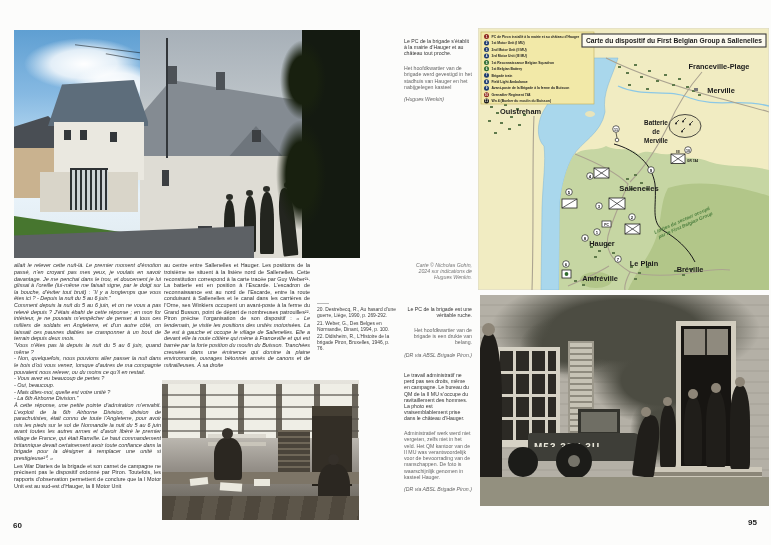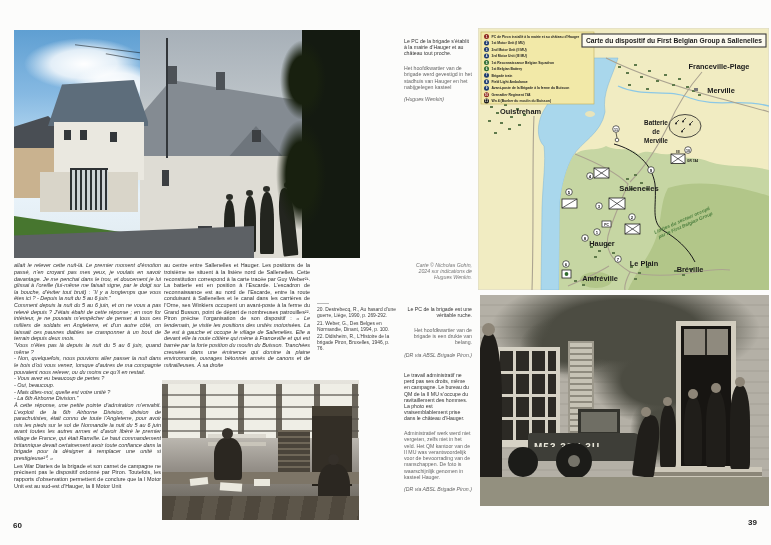--- a/index.html
+++ b/index.html
@@ -512,15 +512,15 @@
       <div class="jeep-wheel" style="left:-12px;top:46px;width:30px;height:30px;"></div>
       <div class="ph-fig" style="left:116px;top:14px;width:22px;height:62px;transform:rotate(8deg);"></div>
       <div class="ph-head" style="left:121px;top:6px;width:10px;height:10px;"></div>
     </div>
 
     <div class="ph-fig" style="left:-4px;top:38px;width:26px;height:160px;"></div>
     <div class="ph-head" style="left:2px;top:28px;width:13px;height:13px;"></div>
     <div class="ph-road"></div>
   </div>
 
-  <div class="abs pagenum" style="left:748px;top:518px;">39</div>
+  <div class="abs pagenum" style="left:748px;top:518px;">95</div>
 
 </div>
 
 </body></html>

